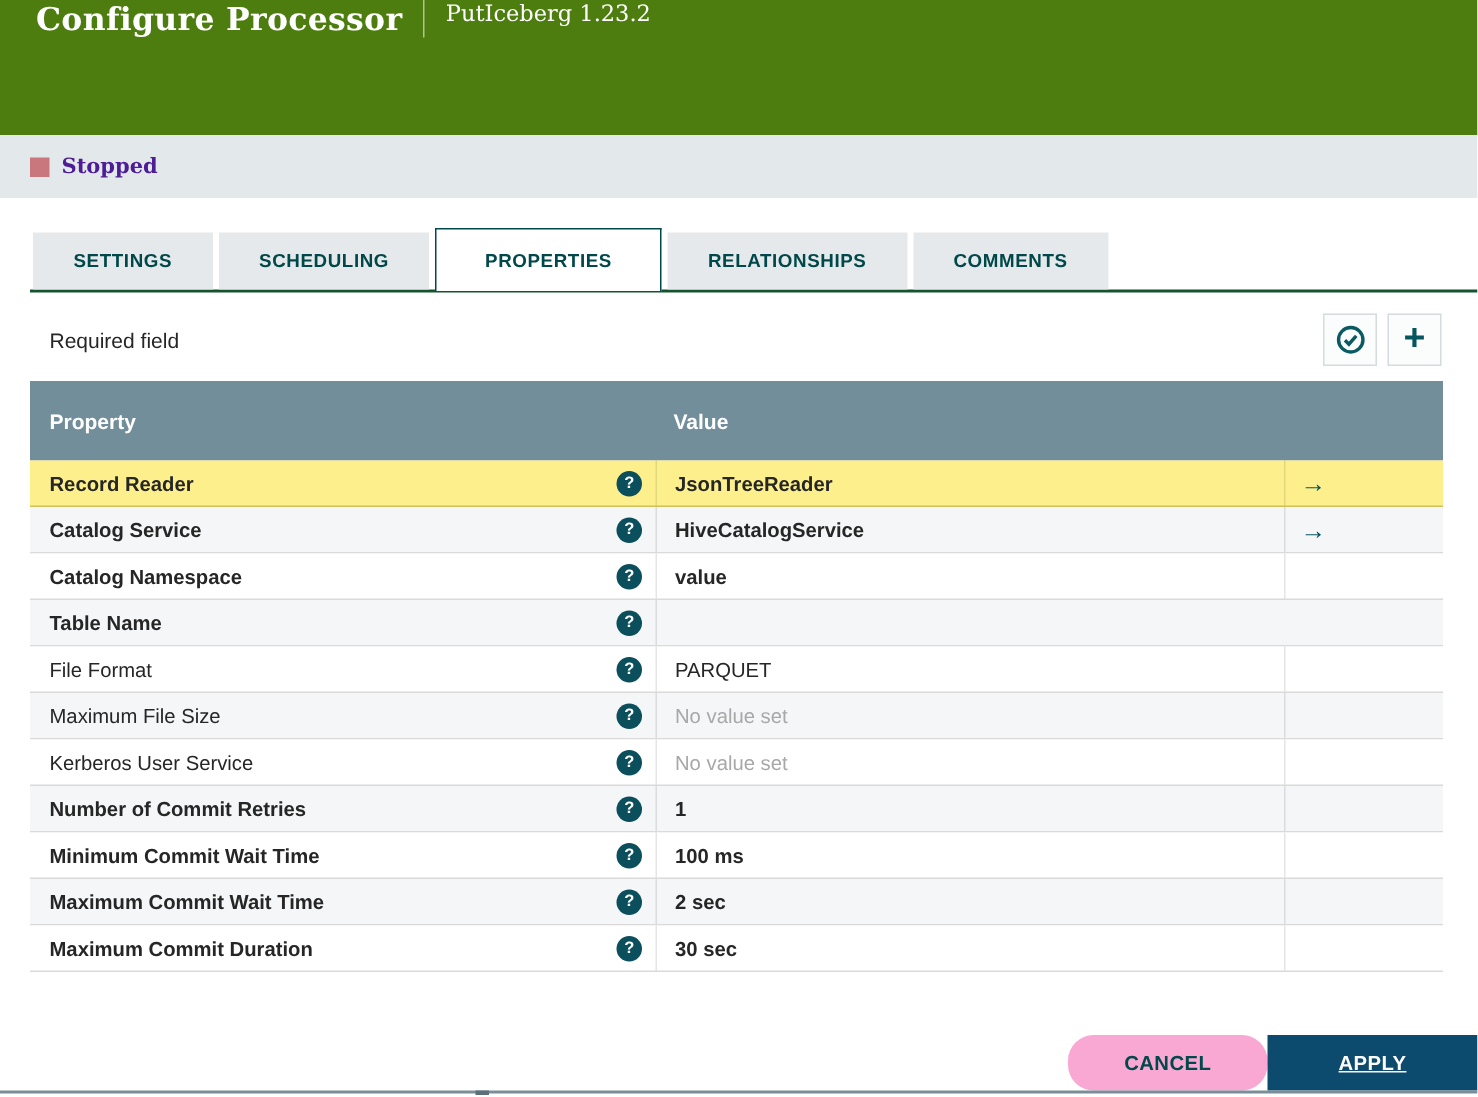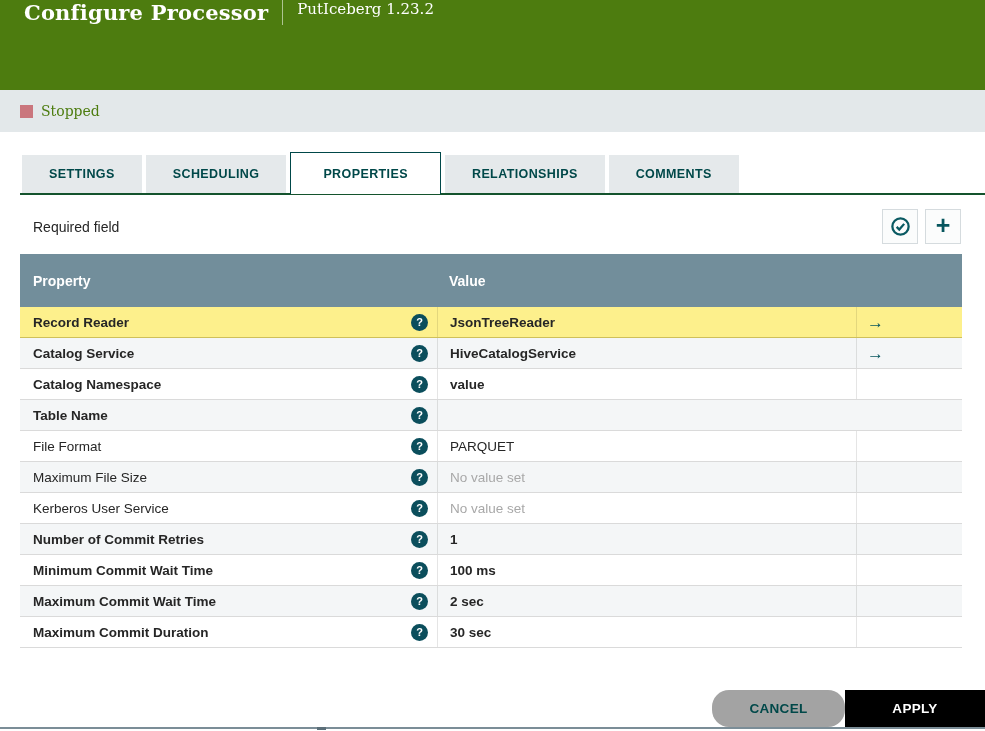--- a/index.html
+++ b/index.html
@@ -21,21 +21,21 @@
   .title-sep { width:1px; height:25px; background:rgba(255,255,255,0.55); margin:0 14px; }
   .dialog-subtitle { color:#ffffff; font-family:"DejaVu Serif", serif; font-size:15px; }
 
   
   .status-bar {
     height:42px; background:#e3e8ea; display:flex; align-items:center;
     padding-left:20px;
   }
   .status-square { width:13px; height:13px; background:#ca767d; margin-right:8px; }
   .status-label {
-    font-family:"DejaVu Serif", serif; font-weight:normal; font-size:14px; color:#4d7c0f;
+    font-family:"DejaVu Serif", serif; font-weight:bold; font-size:14px; color:#4c1d95;
   }
 
   
   .tabbar {
     margin:20px 0 0 20px; display:flex; align-items:flex-end;
     border-bottom:2px solid #14532d; padding-left:2px;
   }
   .tab {
     height:38px; background:#e5e9eb; color:#004849; font-weight:bold;
     font-size:12.5px; letter-spacing:0.4px; display:flex; align-items:center;
@@ -96,22 +96,22 @@
     justify-content:center; flex:none; cursor:pointer;
   }
   .arrow-glyph { color:#07565e; font-size:17px; font-weight:bold; line-height:1; }
 
   
   .footer { position:absolute; bottom:4px; right:0; display:flex; }
   .btn {
     height:37px; display:flex; align-items:center; justify-content:center;
     font-weight:bold; font-size:13.5px; letter-spacing:0.3px; cursor:pointer;
   }
-  .btn-cancel { width:133px; background:#a3a3a3; color:#004849;border-radius:17px; }
-  .btn-apply  { width:140px; background:#000000; color:#ffffff; }
+  .btn-cancel { width:133px; background:#f9a8d4; color:#004849;border-radius:17px; }
+  .btn-apply  { width:140px; background:#0c4a6e; color:#ffffff;text-decoration:underline; }
 
   .bottom-line { position:absolute; top:727px; left:0; width:985px; height:2px; background:#7b8d97; }
   .bottom-tick { position:absolute; top:727px; left:317px; width:9px; height:3px; background:#5c6f79; }
 </style>
 </head>
 <body>
 
 <div class="dialog-header">
   <span class="dialog-title">Configure Processor</span>
   <span class="title-sep"></span>

